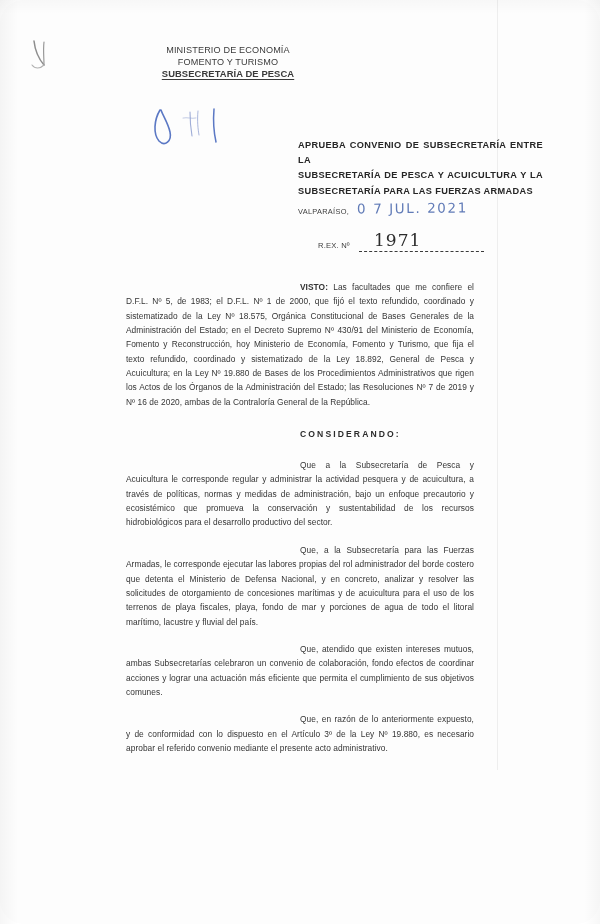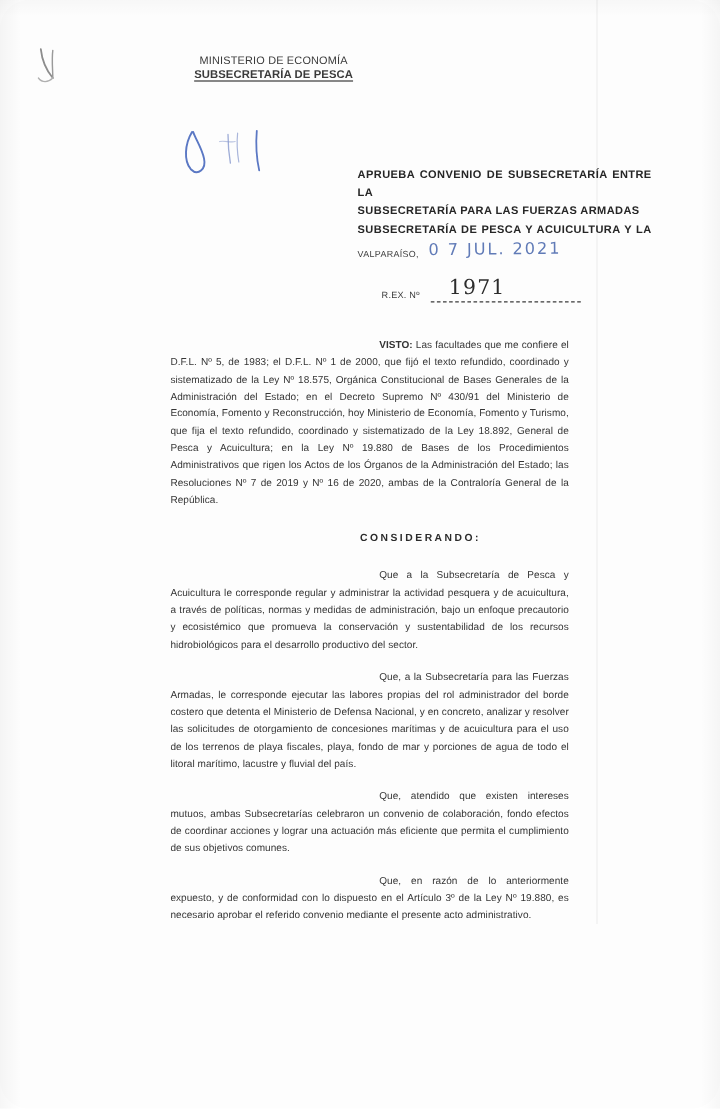--- a/index.html
+++ b/index.html
@@ -171,21 +171,21 @@
   }
 
   
   .body-area {
     position: absolute;
     left: 126px;
     top: 280px;
     width: 348px;
   }
   p.para {
-    margin: 0 0 13px 16px;
+    margin: 0 0 13px 0;
     font-size: 8.35px;
     line-height: 1.72;
     text-align: justify;
     color: #353535;
     letter-spacing: 0.05px;
   }
   p.para .lead-in {
     display: inline-block;
     width: 174px;
   }
@@ -209,35 +209,36 @@
   <div class="scan-fold"></div>
 
   <svg class="corner-mark" viewBox="0 0 34 36">
     <path d="M10 3 C11 12, 14 20, 20 27" stroke="#8d8d8d" stroke-width="1.5" fill="none" stroke-linecap="round"></path>
     <path d="M20 4 C19 12, 20 20, 20 27" stroke="#9a9a9a" stroke-width="1.2" fill="none" stroke-linecap="round"></path>
     <path d="M20 27 C16 31, 11 31, 8 27" stroke="#b0b0b0" stroke-width="1.1" fill="none" stroke-linecap="round"></path>
   </svg>
 
   <div class="letterhead">
     <div class="lh-line">MINISTERIO DE ECONOMÍA</div>
+    <div class="lh-line">FOMENTO Y TURISMO</div>
     <div class="lh-bold">SUBSECRETARÍA DE PESCA</div>
   </div>
 
   <svg class="initial-mark" viewBox="0 0 90 46">
     <path d="M10 2 C4 12, 3 26, 9 33 C15 39, 22 33, 20 24 C18 15, 13 8, 11 2" stroke="#5b78c4" stroke-width="1.6" fill="none" stroke-linecap="round"></path>
     <path d="M40 4 C40 14, 41 22, 42 28" stroke="#7e90c9" stroke-width="1.1" fill="none" stroke-linecap="round" opacity="0.75"></path>
     <path d="M48 3 C47 13, 48 21, 49 27" stroke="#7e90c9" stroke-width="1.0" fill="none" stroke-linecap="round" opacity="0.65"></path>
     <path d="M64 1 C63 13, 64 25, 66 34" stroke="#5b78c4" stroke-width="1.5" fill="none" stroke-linecap="round"></path>
     <path d="M33 10 C37 9, 42 11, 46 10" stroke="#8fa0d0" stroke-width="0.9" fill="none" stroke-linecap="round" opacity="0.6"></path>
   </svg>
 
   <div class="title-block">
     <span class="tl j">APRUEBA CONVENIO DE SUBSECRETARÍA ENTRE LA</span>
+    <span class="tl j">SUBSECRETARÍA DE PESCA Y ACUICULTURA Y LA</span>
     <span class="tl">SUBSECRETARÍA PARA LAS FUERZAS ARMADAS</span>
-    <span class="tl j">SUBSECRETARÍA DE PESCA Y ACUICULTURA Y LA</span>
   </div>
 
   <div class="datum">
     <span class="city">VALPARAÍSO,</span>
     <span class="stamp-date">0 7 JUL. 2021</span>
   </div>
 
   <div class="rexline">
     <span class="rex-label">R.EX. Nº</span>
     <span class="rex-rule"></span>

